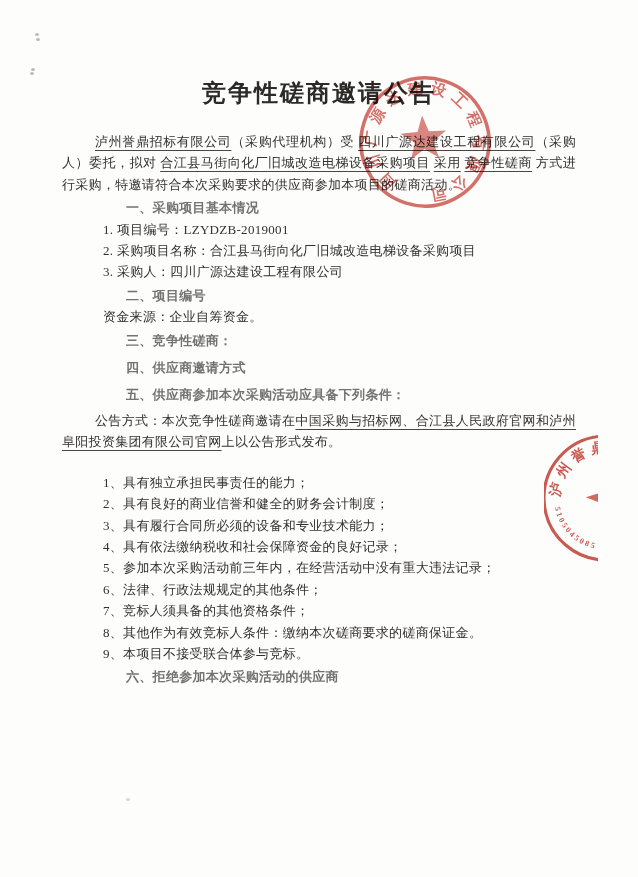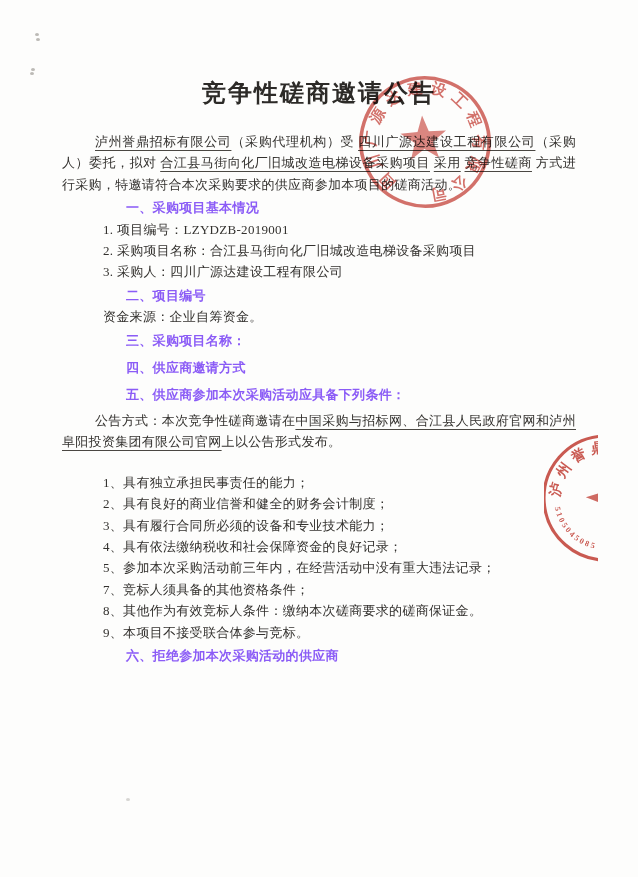--- a/index.html
+++ b/index.html
@@ -21,21 +21,21 @@
   }
   .doc-body{
     position:absolute;
     left:62px;top:131px;width:514px;
     font-size:13px;line-height:21.4px;
     letter-spacing:0.3px;
   }
   .blk{margin:0;}
   .para{text-indent:33px;text-align:justify;}
   .item{padding-left:41px;}
-  .heading{font-weight:bold;padding-left:64px;color:#8b5cf6;margin-top:2px;}
+  .heading{font-weight:bold;padding-left:64px;color:#737373;margin-top:2px;}
   .mt2{margin-top:19px;}
   .mt4{margin-top:4px;}
   .mt6{margin-top:6px;font-family:Liberation Serif, serif;}
   .u{
     text-decoration:underline;
     text-underline-offset:4px;
     text-decoration-thickness:1px;
     text-decoration-color:#4a4742;
   }
   .seal{
@@ -62,29 +62,30 @@
   <h1 class="doc-title">竞争性磋商邀请公告</h1>
 
   <div class="doc-body">
       <div class="blk para"><span class="u">泸州誉鼎招标有限公司</span><span>（采购代理机构）受 </span><span class="u">四川广源达建设工程有限公司</span><span>（采购人）委托，拟对 </span><span class="u">合江县马街向化厂旧城改造电梯设备采购项目</span><span> </span><span class="u">采用</span><span> </span><span class="u">竞争性磋商</span><span> 方式进行采购，特邀请符合本次采购要求的供应商参加本项目的磋商活动。</span></div>
       <div class="blk heading">一、采购项目基本情况</div>
       <div class="blk item">1. 项目编号：LZYDZB-2019001</div>
       <div class="blk item">2. 采购项目名称：合江县马街向化厂旧城改造电梯设备采购项目</div>
       <div class="blk item">3. 采购人：四川广源达建设工程有限公司</div>
       <div class="blk heading">二、项目编号</div>
       <div class="blk item">资金来源：企业自筹资金。</div>
-      <div class="blk heading">三、采购项目名称：</div>
+      <div class="blk heading">三、竞争性磋商：</div>
       <div class="blk heading mt6">四、供应商邀请方式</div>
       <div class="blk heading mt6">五、供应商参加本次采购活动应具备下列条件：</div>
       <div class="blk para mt4"><span>公告方式：本次竞争性磋商邀请在</span><span class="u">中国采购与招标网、合江县人民政府官网和</span><span class="u">泸州阜阳投资集团有限公司官网</span><span>上以公告形式发布。</span></div>
       <div class="blk item mt2">1、具有独立承担民事责任的能力；</div>
       <div class="blk item">2、具有良好的商业信誉和健全的财务会计制度；</div>
       <div class="blk item">3、具有履行合同所必须的设备和专业技术能力；</div>
       <div class="blk item">4、具有依法缴纳税收和社会保障资金的良好记录；</div>
       <div class="blk item">5、参加本次采购活动前三年内，在经营活动中没有重大违法记录；</div>
+      <div class="blk item">6、法律、行政法规规定的其他条件；</div>
       <div class="blk item">7、竞标人须具备的其他资格条件；</div>
       <div class="blk item">8、其他作为有效竞标人条件：缴纳本次磋商要求的磋商保证金。</div>
       <div class="blk item">9、本项目不接受联合体参与竞标。</div>
       <div class="blk heading">六、拒绝参加本次采购活动的供应商</div>
     </div>
 
   <svg class="seal seal-purchaser" width="148" height="148" viewBox="0 0 148 148" aria-hidden="true">
     <defs>
       <path id="ring1" d="M 73 122 A 49 49 0 1 1 73 24 A 49 49 0 1 1 73 122" fill="none"></path>
       <path id="star-shape" d="M0,-24 L5.65,-7.77 L22.83,-7.42 L9.13,2.97 L14.11,19.42 L0,9.6 L-14.11,19.42 L-9.13,2.97 L-22.83,-7.42 L-5.65,-7.77 Z"></path>

